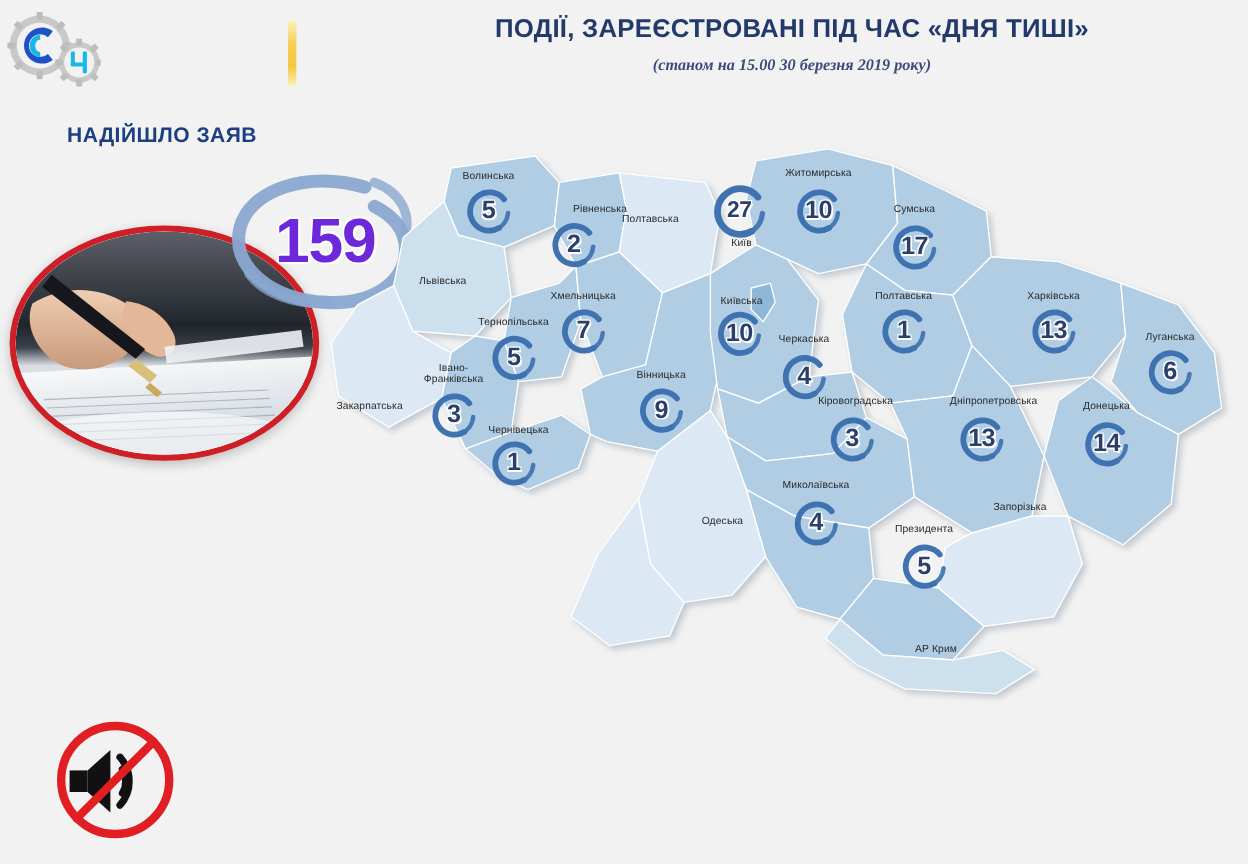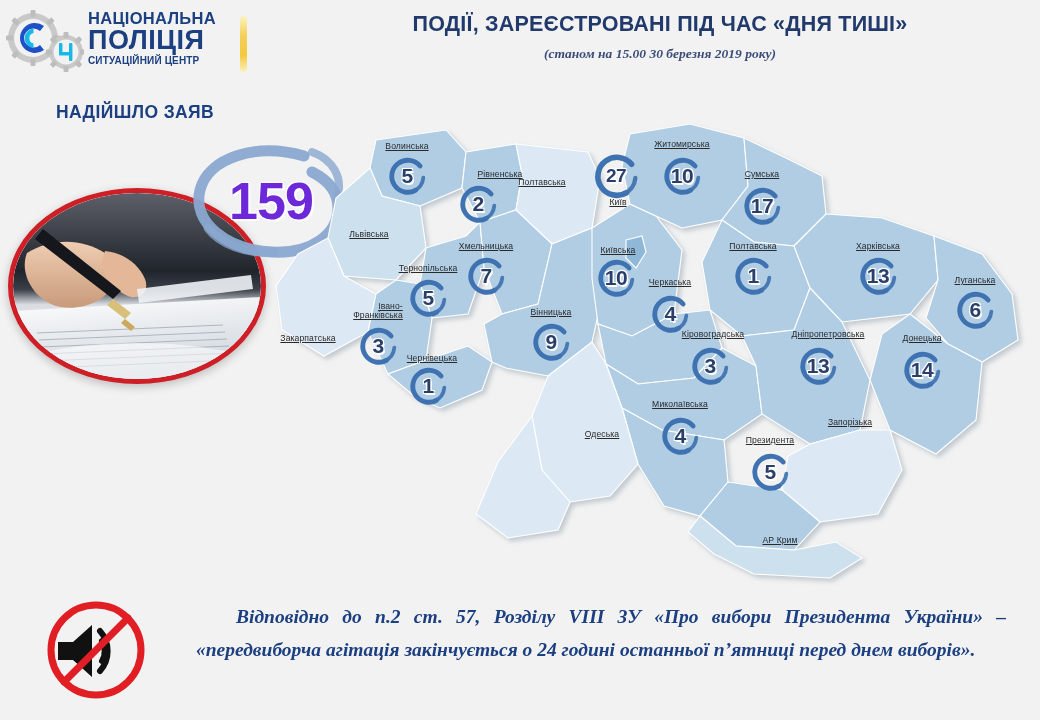--- a/index.html
+++ b/index.html
@@ -39,22 +39,22 @@
              display:flex;align-items:center;justify-content:center;
              font-size:52px;font-weight:bold;color:#6d28d9;letter-spacing:-1px;
              text-shadow:2px 2px 0 #ffffff, -1px -1px 0 #ffffff, 1px -1px 0 #fff, -1px 1px 0 #fff;
              padding-left:12px;box-sizing:border-box;}
 
   
   .map-wrap{position:absolute;left:270px;top:118px;width:770px;height:468px;}
   .map-svg{position:absolute;left:0;top:0;width:770px;height:468px;}
 
   .rlabel{position:absolute;font-size:8.6px;color:#2a2a2a;white-space:nowrap;
-          transform:translate(-50%,0);letter-spacing:.1px;line-height:9.6px;text-align:right;
-          font-family:"Liberation Sans","DejaVu Sans",sans-serif;text-decoration:underline;}
+          transform:translate(-50%,0);letter-spacing:.1px;line-height:9.6px;text-align:center;
+          font-family:"Liberation Sans","DejaVu Sans",sans-serif;}
   .rlabel.two{line-height:9.4px;}
 
   .marker{position:absolute;width:48px;height:48px;transform:translate(-50%,-50%);}
   .marker svg{position:absolute;left:0;top:0;width:48px;height:48px;}
   .marker .val{position:absolute;left:0;top:0;width:48px;height:48px;
                display:flex;align-items:center;justify-content:center;
                font-size:21px;font-weight:bold;color:#2b3f6b;letter-spacing:-.5px;
                text-shadow:1.5px 1.5px 0 #ffffff,-1px -1px 0 #fff,1px -1px 0 #fff,-1px 1px 0 #fff;}
   .marker.big{width:56px;height:56px;}
   .marker.big svg{width:56px;height:56px;}
@@ -107,25 +107,20 @@
           <rect x="70" y="27" width="5" height="6" rx="1" transform="rotate(45 72.5 30)"></rect>
           <rect x="45" y="51" width="5" height="6" rx="1" transform="rotate(45 47.5 54)"></rect>
         </g>
         <circle cx="60" cy="42" r="12.5" fill="#f2f2f2"></circle>
         <g fill="#16b8e8">
           <rect x="53" y="33" width="3.4" height="12" rx="1"></rect>
           <rect x="63" y="33" width="3.4" height="18" rx="1"></rect>
           <rect x="53" y="42" width="12" height="3.4" rx="1"></rect>
         </g>
       </svg>
-    </div>
-    <div class="logo-text">
-      <div class="logo-l1">НАЦІОНАЛЬНА</div>
-      <div class="logo-l2">ПОЛІЦІЯ</div>
-      <div class="logo-l3">СИТУАЦІЙНИЙ ЦЕНТР</div>
     </div>
     <div class="logo-bar"></div>
   </div>
 
   <div class="hdr">
     <div class="hdr-title">ПОДІЇ, ЗАРЕЄСТРОВАНІ ПІД ЧАС «ДНЯ ТИШІ»</div>
     <div class="hdr-sub">(станом на 15.00 30 березня 2019 року)</div>
   </div>
 
   <div class="stat-label">
@@ -466,15 +461,14 @@
         <rect x="14" y="44" width="15" height="18"></rect>
         <path d="M29 44 L48 27 L48 79 L29 62 Z"></path>
         <path d="M56 33 A30 30 0 0 1 56 73" fill="none" stroke="#111" stroke-width="6" stroke-linecap="round"></path>
         <path d="M58 43 A19 19 0 0 1 58 63" fill="none" stroke="#111" stroke-width="6" stroke-linecap="round"></path>
         <path d="M60 51 A8 8 0 0 1 60 55" fill="none" stroke="#111" stroke-width="5" stroke-linecap="round"></path>
       </g>
       <line x1="20" y1="84" x2="84" y2="20" stroke="#e01e24" stroke-width="7" stroke-linecap="round"></line>
     </svg>
   </div>
 
-  <div class="foot-text">Відповідно до п.2 ст. 57, Розділу VIII ЗУ «Про вибори Президента України» – «передвиборча агітація закінчується о 24 годині останньої п’ятниці перед днем виборів».</div>
 
 </div>
 
 </body></html>

